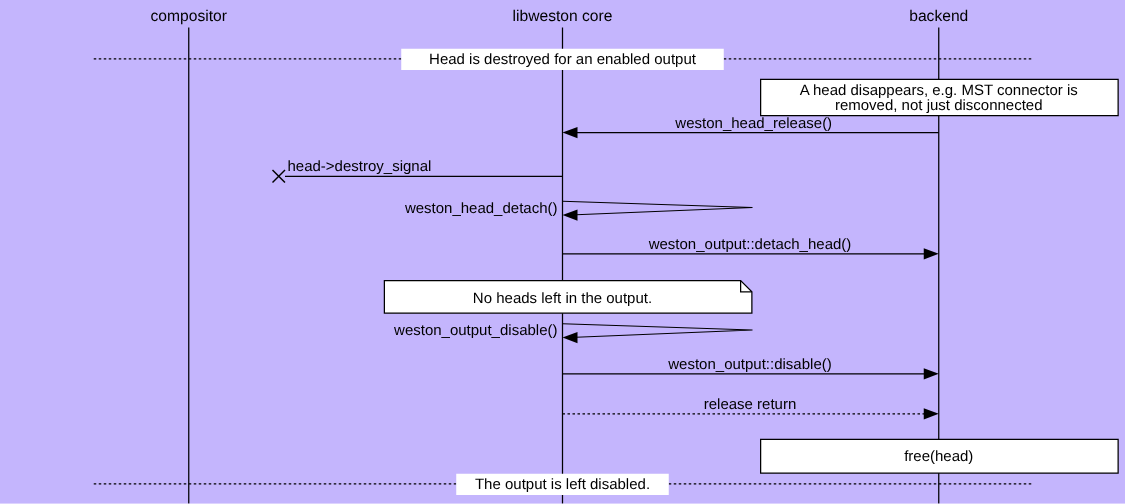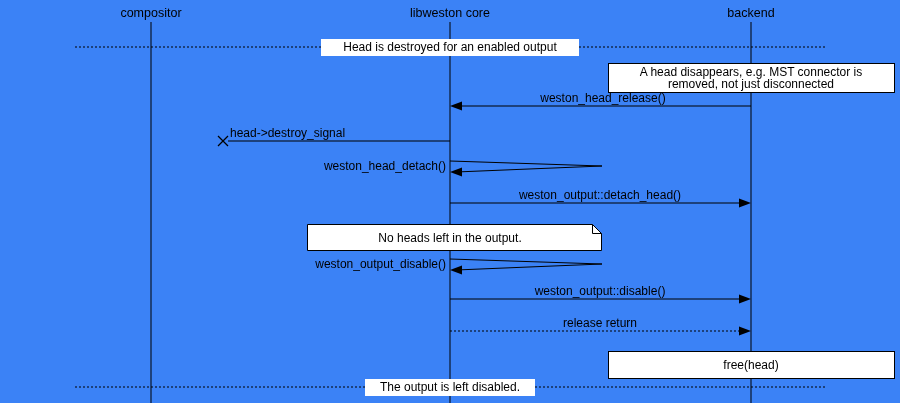--- a/index.html
+++ b/index.html
@@ -4,21 +4,21 @@
 <style>
   html, body {
     margin: 0;
     padding: 0;
     background: #ffffff;
   }
   #diagram {
     position: relative;
     width: 900px;
     height: 403px;
-    background: #3b82f6;
+    background: #c4b5fd;
     font-family: "Liberation Sans", sans-serif;
     overflow: hidden;
   }
   #diagram svg {
     position: absolute;
     left: 0;
     top: 0;
   }
   .lifeline-label {
     font-size: 12.5px;

